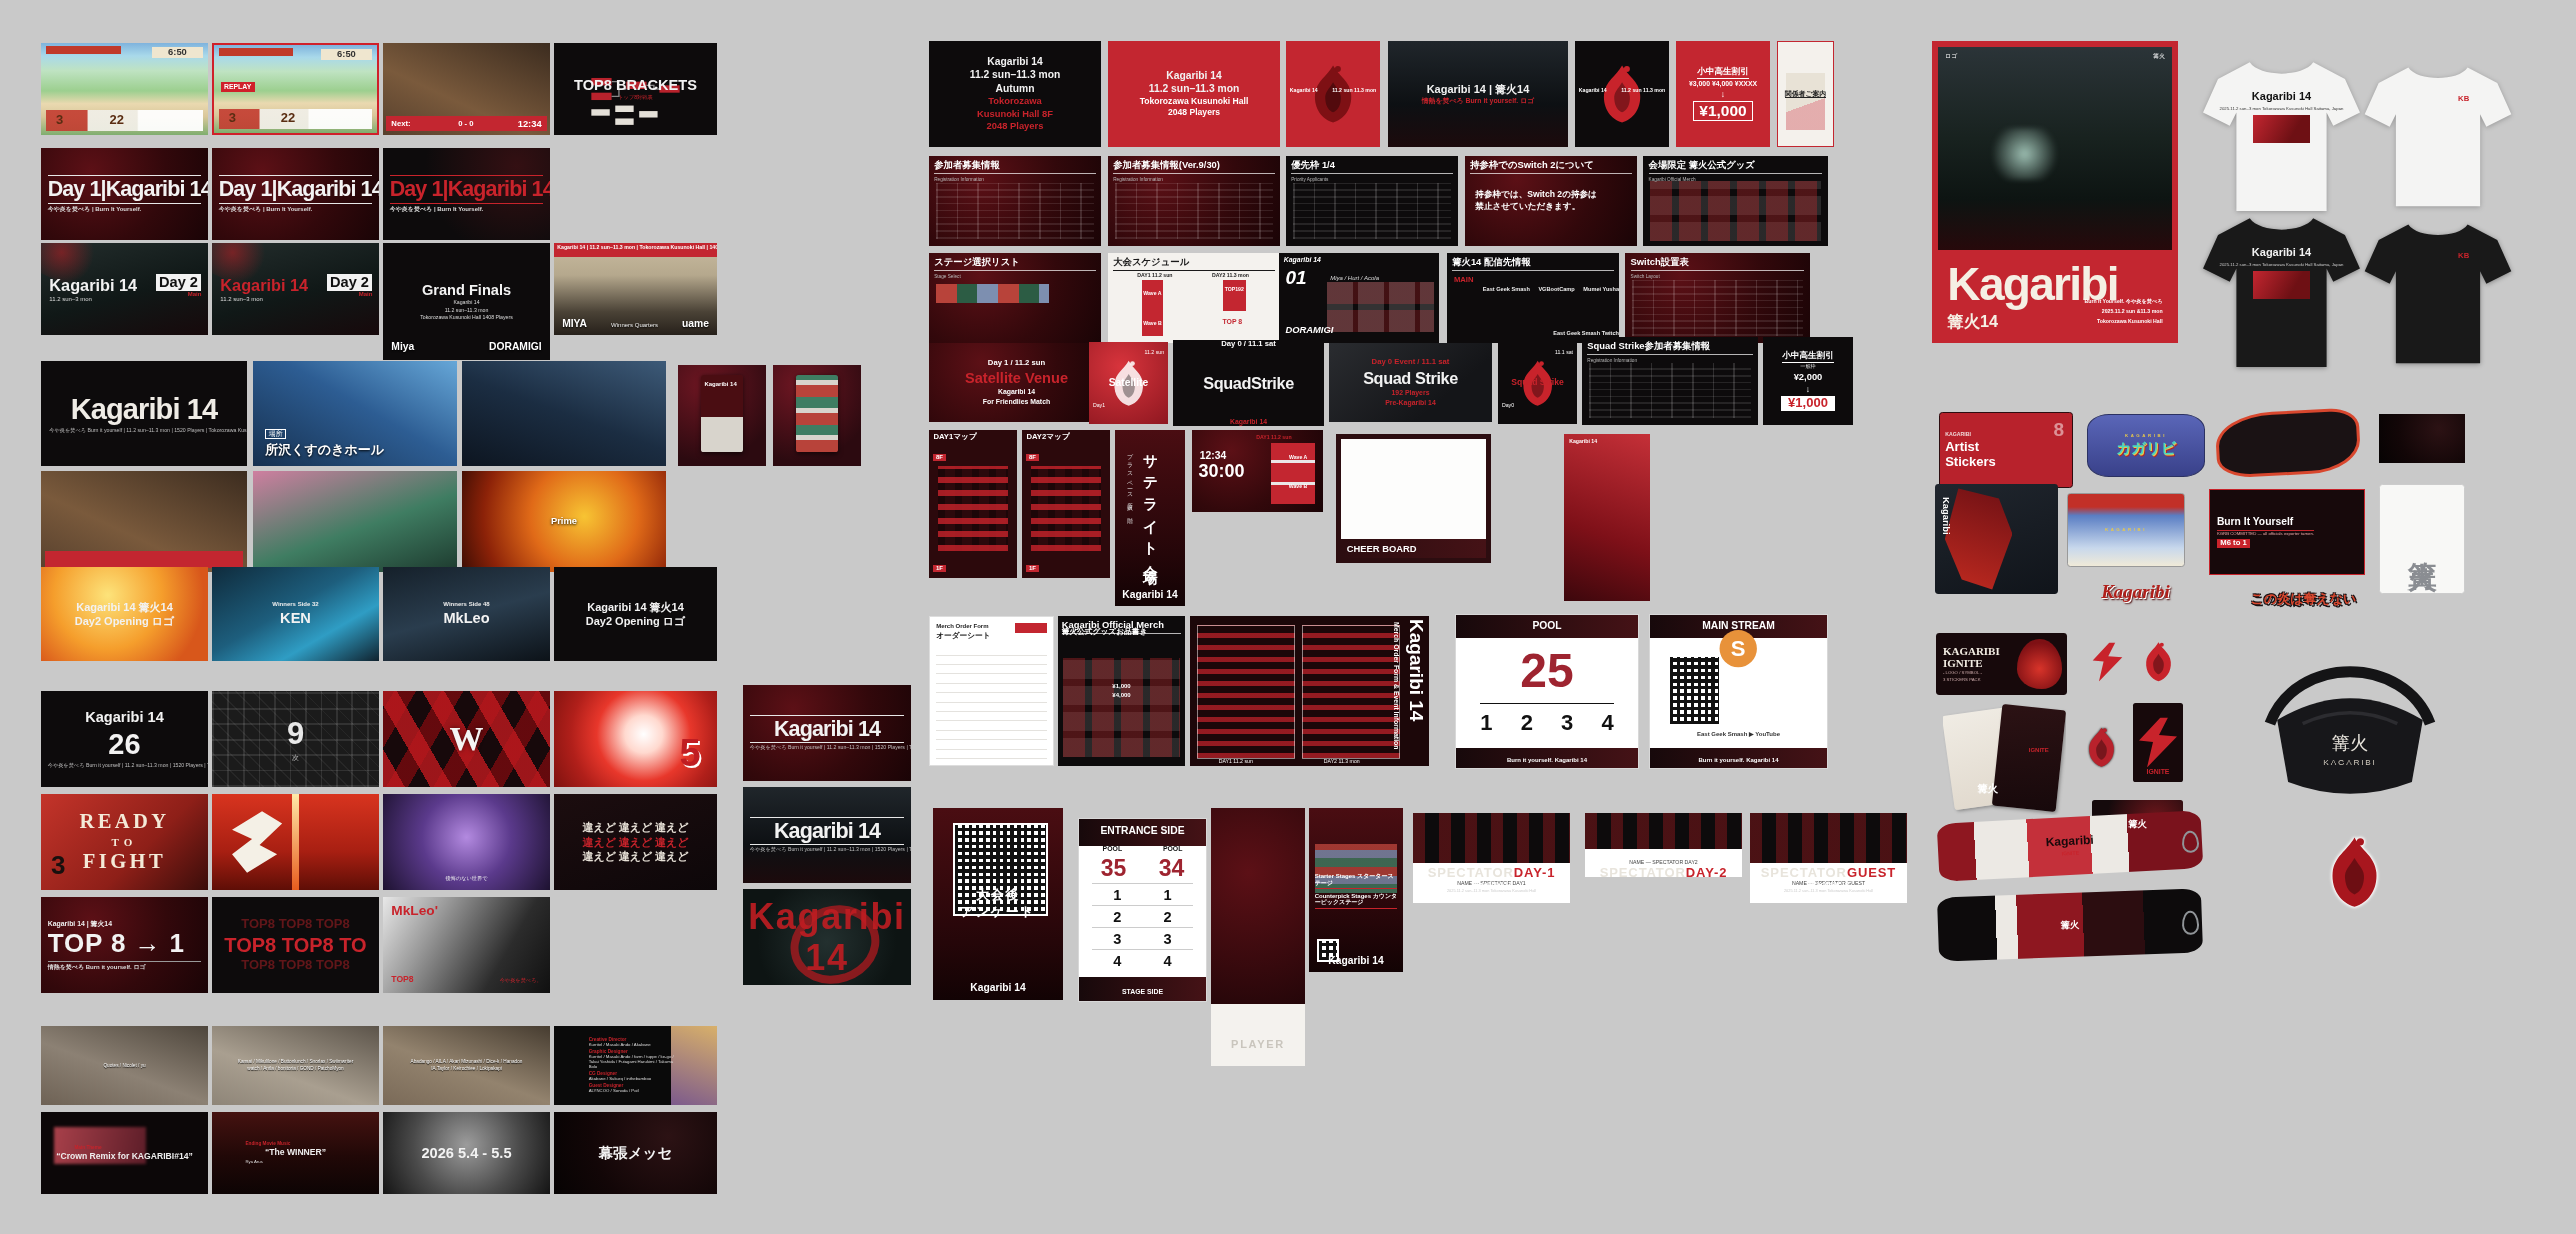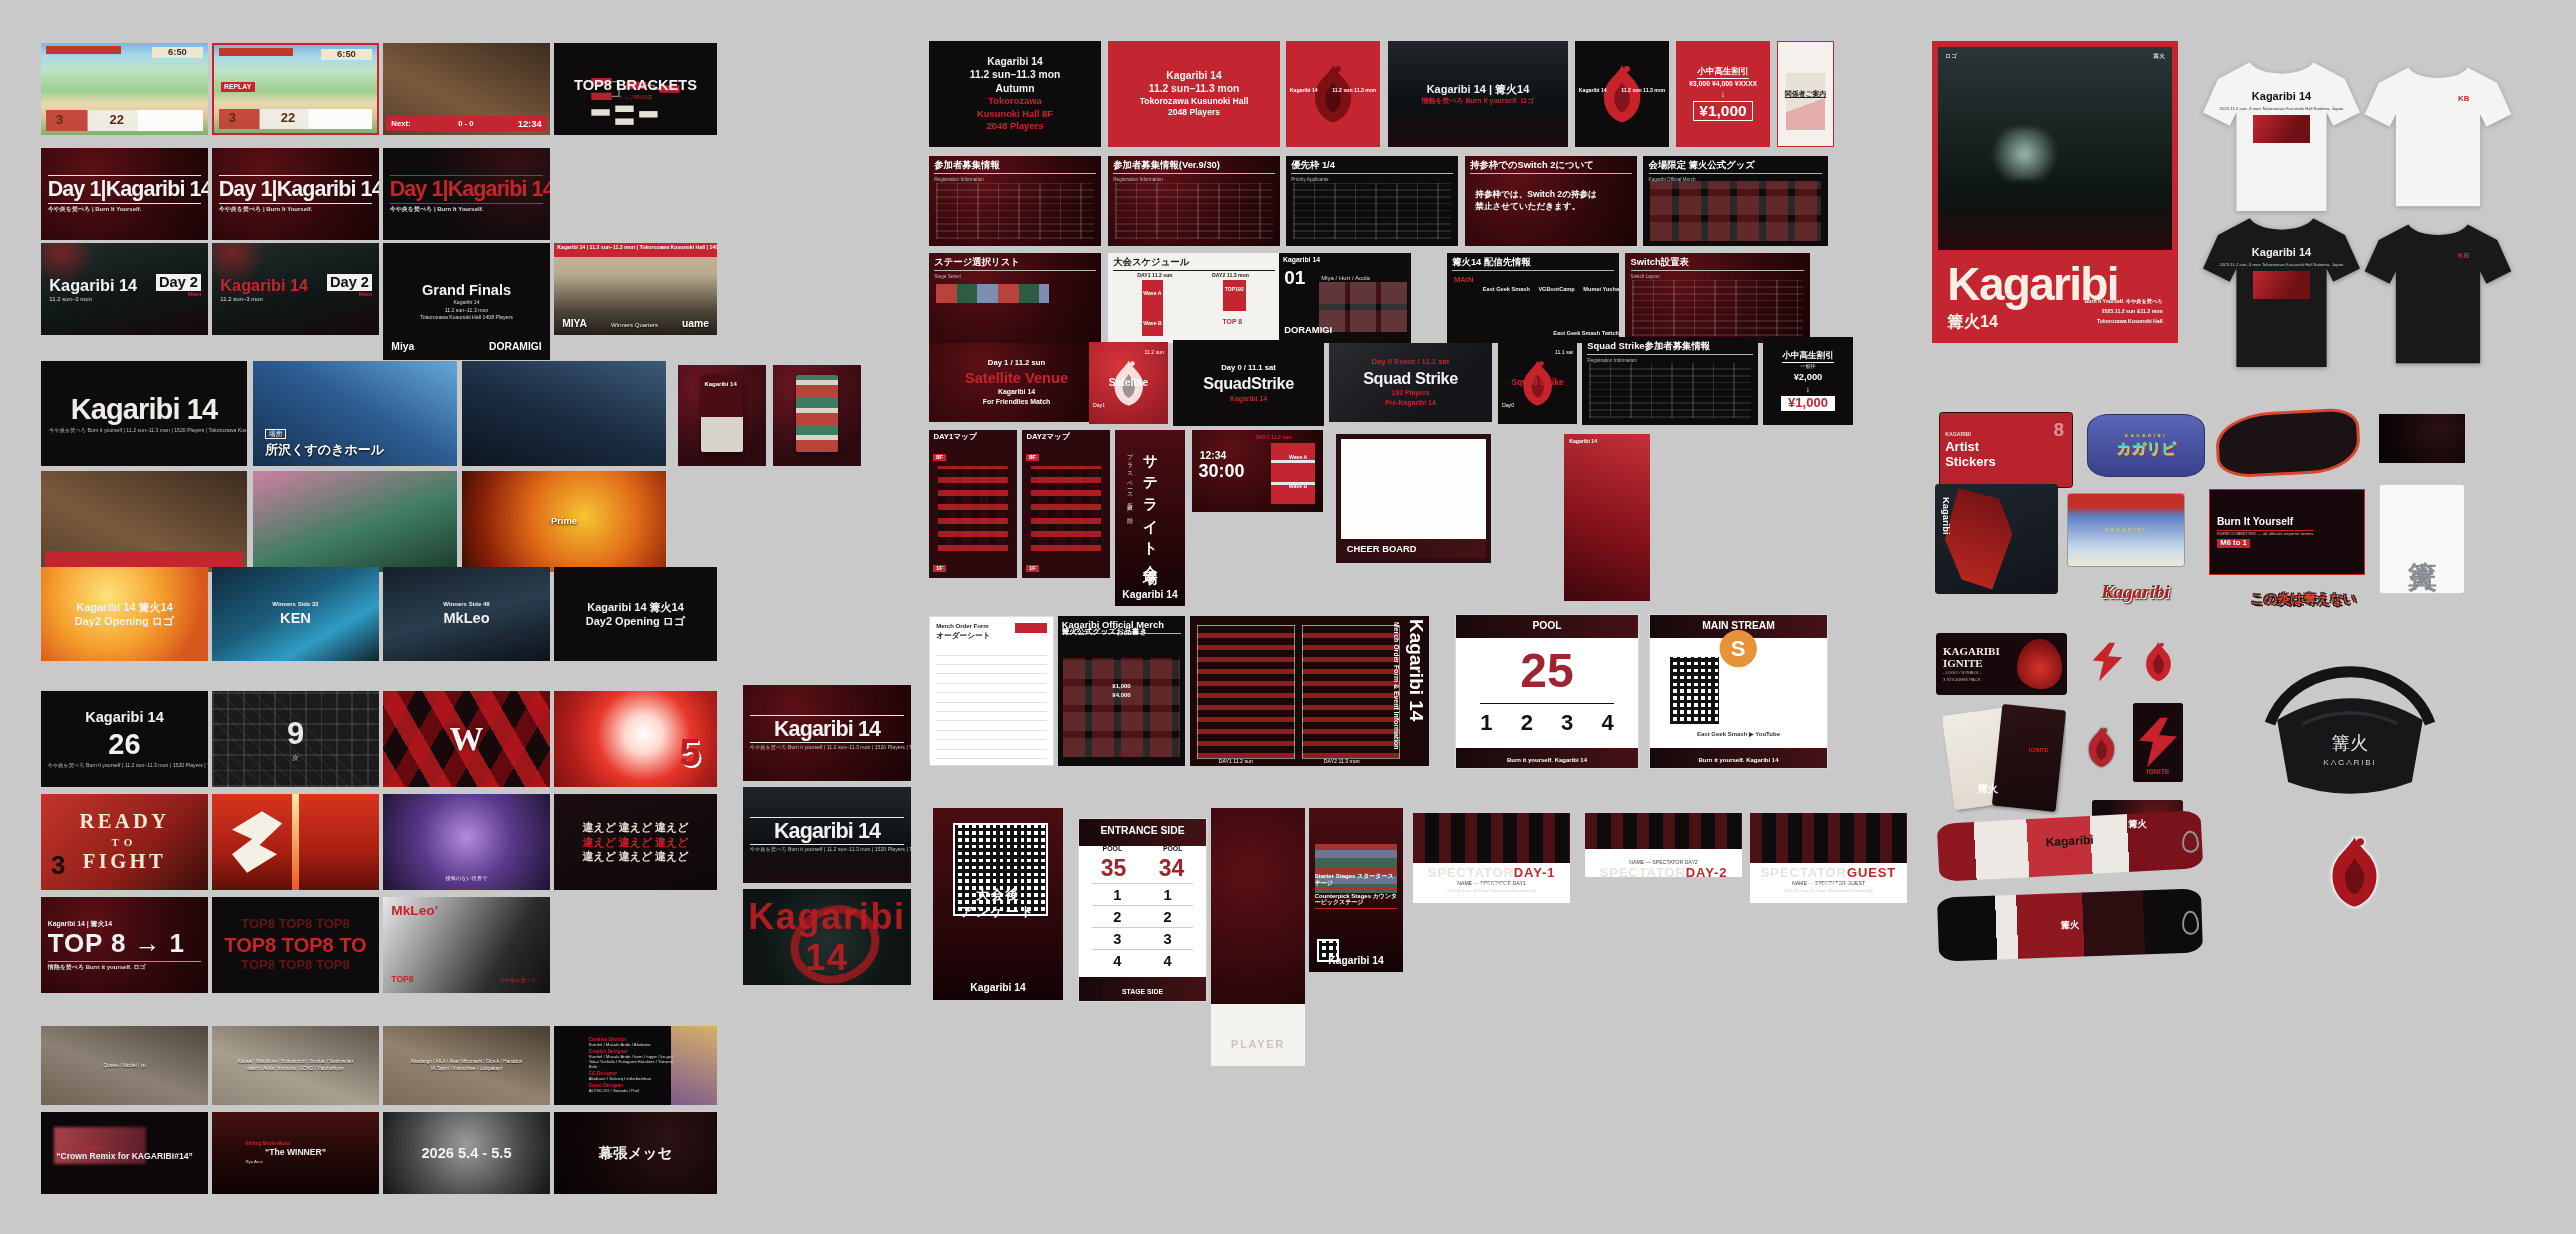--- a/index.html
+++ b/index.html
@@ -635,21 +635,21 @@
     </div>
     <div class="t v-white-slide" style="left: 1108px; top: 253px; width: 172px; height: 90px;">
       <span class="l k-slide-h-dark">大会スケジュール</span>
       <span class="l k-sch-d1">DAY1 11.2 sun</span>
       <span class="l k-sch-d2">DAY2 11.3 mon</span>
       <span class="l k-sch-wa">Wave A</span>
       <span class="l k-sch-wb">Wave B</span>
       <span class="l k-sch-t192">TOP192</span>
       <span class="l k-sch-t8">TOP 8</span>
     </div>
-    <div class="t v-black v-playersgrid" style="left: 1279px; top: 253px; width: 132px; height: 90px;">
+    <div class="t v-black v-playersgrid" style="left: 1279px; top: 253px; width: 160px; height: 90px; font-style: italic;">
       <span class="l k-gtag">Kagaribi 14</span>
       <span class="l k-big-num">01</span>
       <span class="l k-name-v">DORAMIGI</span>
       <span class="l k-gplayers">Miya / Hurt / Acola</span>
     </div>
     <div class="t v-black v-streams" style="left: 1447px; top: 253px; width: 172px; height: 90px;">
       <span class="l k-slide-h">篝火14 配信先情報</span>
       <span class="l k-main-red">MAIN</span>
       <span class="l k-st">East Geek Smash</span>
       <span class="l k-st">VGBootCamp</span>
@@ -667,21 +667,21 @@
       <span class="l k-s3">For Friendlies Match</span>
     </div>
     <div class="t v-red-sq" style="left: 1089px; top: 342px; width: 79px; height: 82px;">
       <svg class="icn icn-flame-w" viewBox="0 0 100 100" preserveAspectRatio="xMidYMid meet">
         <use href="#sym-flame"></use>
       </svg>
       <span class="l k-sq-t">Satellite</span>
       <span class="l k-sq-s">Day1</span>
       <span class="l k-sq-s2">11.2 sun</span>
     </div>
-    <div class="t v-black" style="left: 1173px; top: 340px; width: 151px; height: 86px;">
+    <div class="t v-black" style="left: 1173px; top: 340px; width: 151px; height: 86px; justify-content: space-between;">
       <span class="l k-s1">Day 0 / 11.1 sat</span>
       <span class="l k-s2">SquadStrike</span>
       <span class="l k-s3-red">Kagaribi 14</span>
     </div>
     <div class="t v-darkgray" style="left: 1329px; top: 343px; width: 163px; height: 79px;">
       <span class="l k-s1-red">Day 0 Event / 11.1 sat</span>
       <span class="l k-s2">Squad Strike</span>
       <span class="l k-s3-red">192 Players</span>
       <span class="l k-s3-red">Pre-Kagaribi 14</span>
     </div>

